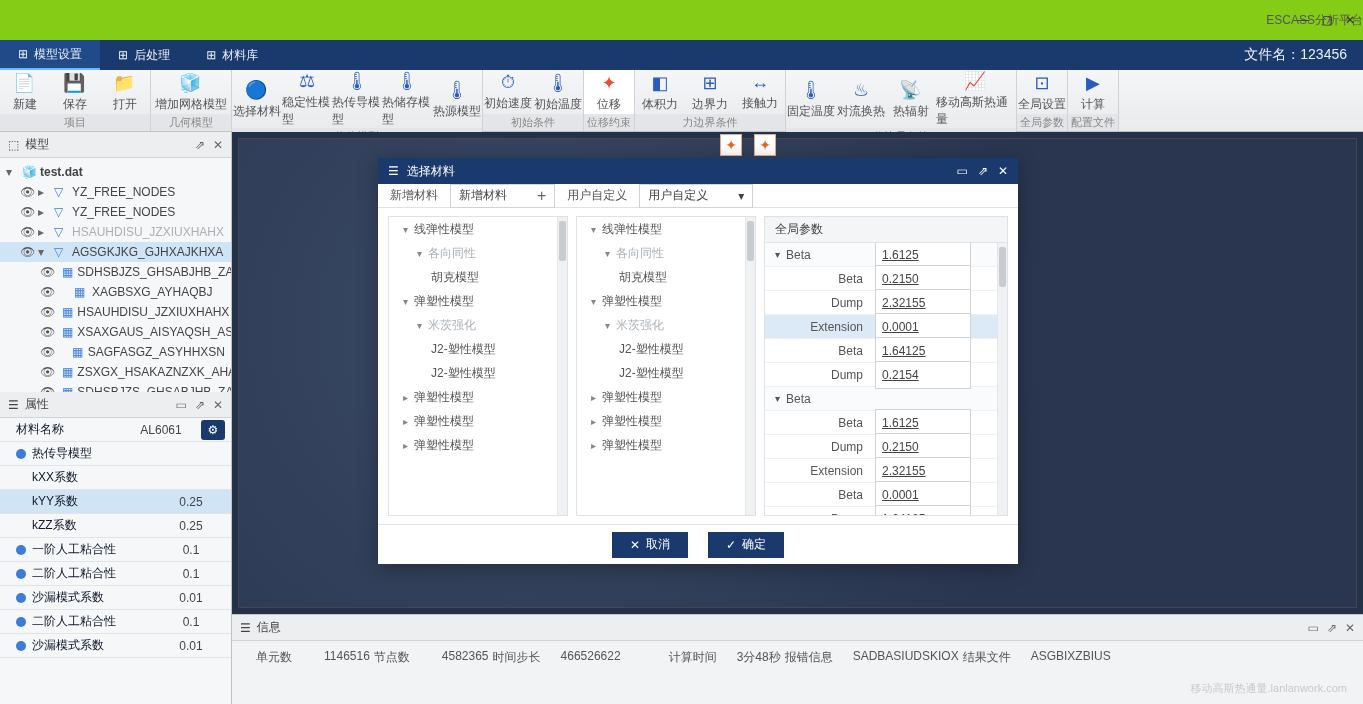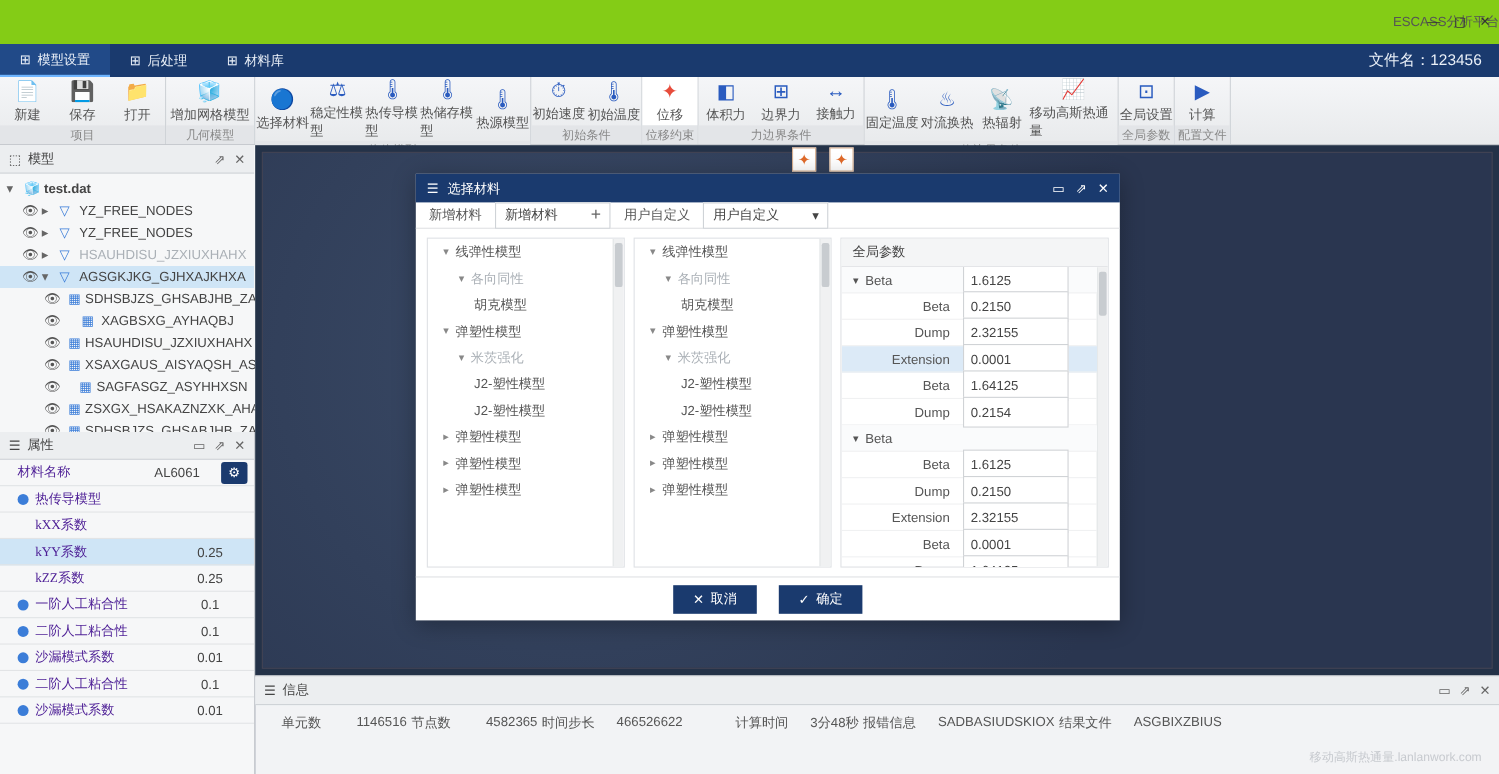--- a/index.html
+++ b/index.html
@@ -41,21 +41,21 @@
 .tree-row .exp { width: 12px; color: #666; }
 .tree-row .ico { width: 14px; color: #3b7dd8; }
 .tree-row.l1 { padding-left: 20px; }
 .tree-row.l2 { padding-left: 40px; }
 .tree-row.sel { background: #cfe5f6; }
 .tree-row.dim { color: #aab0b6; }
 
 
 .props { flex: 1; overflow: auto; background: #f6f7f8; }
 .prop-row { height: 24px; display: flex; align-items: center; border-bottom: 1px solid #e2e4e6; }
-.prop-row .label { flex: 1; padding-left: 32px; color: #4c1d95; font-family: Liberation Serif, serif; }
+.prop-row .label { flex: 1; padding-left: 32px; color: #0f172a; }
 .prop-row .value { width: 80px; text-align: center; color: #444; }
 .prop-row.head .label { padding-left: 16px; display: flex; align-items: center; gap: 6px; }
 .prop-row.head .bullet { width: 10px; height: 10px; border-radius: 50%; background: #3b7dd8; display: inline-block; }
 .prop-row .gear { width: 24px; height: 20px; background: #1a3a6e; color: #fff; display: flex; align-items: center; justify-content: center; border-radius: 3px; margin-right: 6px; }
 .prop-row.sel { background: #cfe5f6; }
 .prop-row.first .label { padding-left: 16px; }
 
 
 .center { flex: 1; display: flex; flex-direction: column; background: #243248; position: relative; }
 .viewport { flex: 1; position: relative; }
@@ -80,21 +80,21 @@
 .mcol-body { flex: 1; overflow: auto; }
 .mrow { height: 24px; display: flex; align-items: center; padding: 0 10px; color: #555; cursor: pointer; gap: 6px; }
 .mrow.l1 { padding-left: 14px; }
 .mrow.l2 { padding-left: 28px; }
 .mrow.l3 { padding-left: 42px; }
 .mrow .chev { color: #888; font-size: 10px; }
 .mrow.dim { color: #aab0b6; }
 .param-row { height: 24px; display: flex; align-items: center; border-bottom: 1px solid #f0f1f2; }
 .param-row .pk { width: 110px; text-align: right; padding-right: 12px; color: #555; }
 .param-row .pv { flex: 1; }
-.param-row .pv input { width: 96px; height: 28px; border: 1px solid #d0d3d6; padding: 0 6px; color: #444; }
+.param-row .pv input { width: 96px; height: 28px; border: 1px solid #d0d3d6; padding: 0 6px; color: #444; text-decoration: underline; }
 .param-row.grp { background: #fafbfc; }
 .param-row.grp .pk { text-align: left; padding-left: 10px; display: flex; align-items: center; gap: 6px; }
 .param-row.sel { background: #dceaf7; }
 .modal-footer { height: 40px; display: flex; align-items: center; justify-content: center; gap: 20px; border-top: 1px solid #e0e2e4; }
 .btn { height: 26px; padding: 0 18px; background: #1a3a6e; color: #fff; display: flex; align-items: center; gap: 6px; cursor: pointer; }
 .scbar { width: 10px; background: #f0f1f2; border-left: 1px solid #e4e6e8; position: relative; }
 .scbar .thumb { position: absolute; left: 1px; right: 1px; height: 40px; background: #c8ccd0; border-radius: 2px; top: 4px; }
 
 .float-icons { position: absolute; top: 134px; left: 720px; z-index: 15; display: flex; gap: 12px; }
 .float-icons span { width: 22px; height: 22px; background: #fff; border: 1px solid #d8b090; display: flex; align-items: center; justify-content: center; color: #e06a2a; font-size: 14px; }

